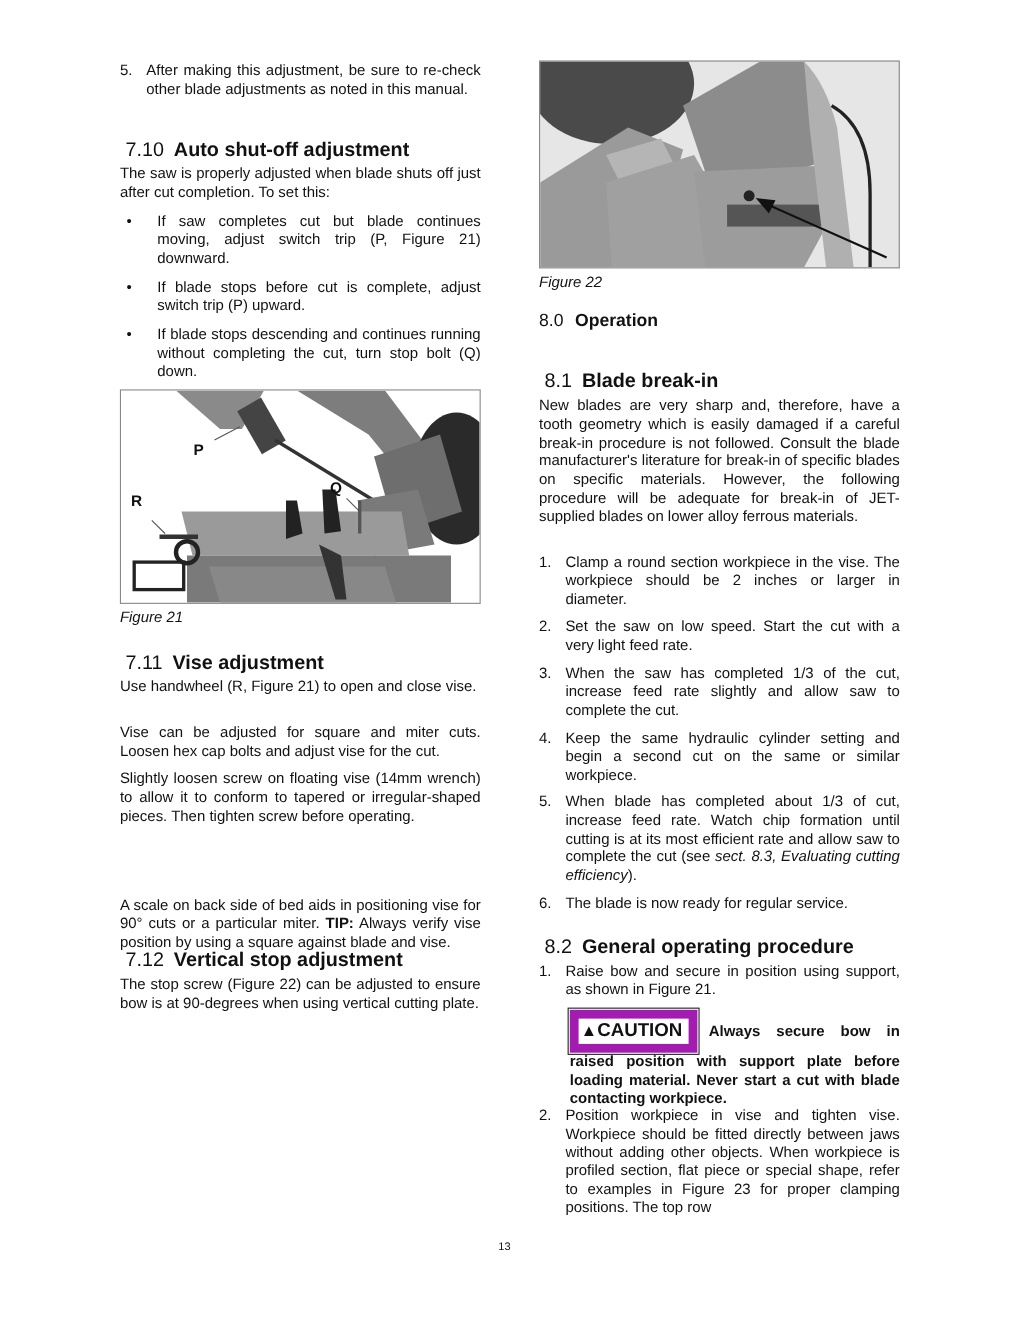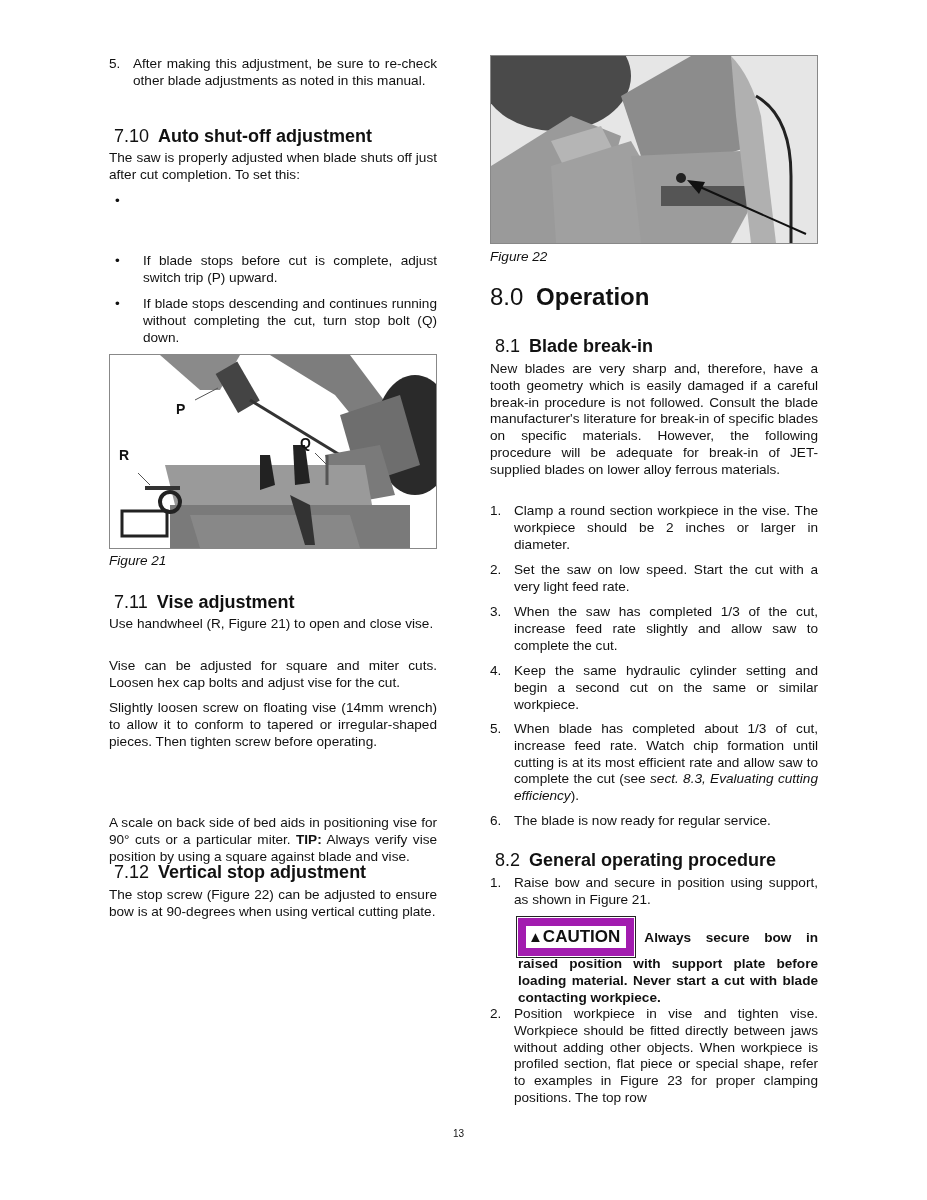--- a/index.html
+++ b/index.html
@@ -10,21 +10,21 @@
   .col-right { left:490px; width:328px; }
   p, .li { font-size:13.6px; line-height:16.8px; margin:0; text-align:justify; }
   .abs { position:absolute; }
   .li { position:absolute; left:0; width:328px; }
   .li .num { position:absolute; left:0; top:0; }
   .li .txt { display:block; margin-left:24px; text-align:justify; }
   .li.bul .num { left:6px; }
   .li.bul .txt { margin-left:34px; }
   h2 { position:absolute; margin:5px; font-size:18px; font-weight:normal; left:0; white-space:nowrap; }
   h2 b { font-weight:bold; margin-left:4px; }
-  h1 { position:absolute; margin:0; font-size:24px; font-weight:normal; left:0; white-space:nowrap; }
+  h1 { position:absolute; margin:0; font-size:16px; font-weight:normal; left:0; white-space:nowrap; }
   h1 b { font-weight:bold; margin-left:6px; }
   .fig { position:absolute; border:1px solid #888; background:#f1f1f1; overflow:hidden; }
   .cap { position:absolute; font-size:13.6px; font-style:italic; }
   .caution-box { display:inline-block; border:8px solid #a21caf; padding:0 6px 0 2px; font-weight:bold;
                  font-size:17px; line-height:22px; margin-right:10px; outline:1px solid #222; outline-offset:1px; }
   .caution-text { font-weight:bold; }
   .pagenum { position:absolute; left:453px; top:1128px; font-size:10px; }
 </style>
 </head>
 <body>
@@ -35,20 +35,21 @@
     <span class="num">5.</span>
     <span class="txt">After making this adjustment, be sure to re-check other blade adjustments as noted in this manual.</span>
   </div>
 
   <h2 style="top:121px;"><span>7.10</span> <b>Auto shut-off adjustment</b></h2>
 
   <p class="abs" style="top:150px; width:328px;">The saw is properly adjusted when blade shuts off just after cut completion. To set this:</p>
 
   <div class="li bul" style="top:193px;">
     <span class="num">•</span>
+    <span class="txt">If saw completes cut but blade continues moving, adjust switch trip (P, Figure 21) downward.</span>
   </div>
   <div class="li bul" style="top:253px;">
     <span class="num">•</span>
     <span class="txt">If blade stops before cut is complete, adjust switch trip (P) upward.</span>
   </div>
   <div class="li bul" style="top:296px;">
     <span class="num">•</span>
     <span class="txt">If blade stops descending and continues running without completing the cut, turn stop bolt (Q) down.</span>
   </div>
 

